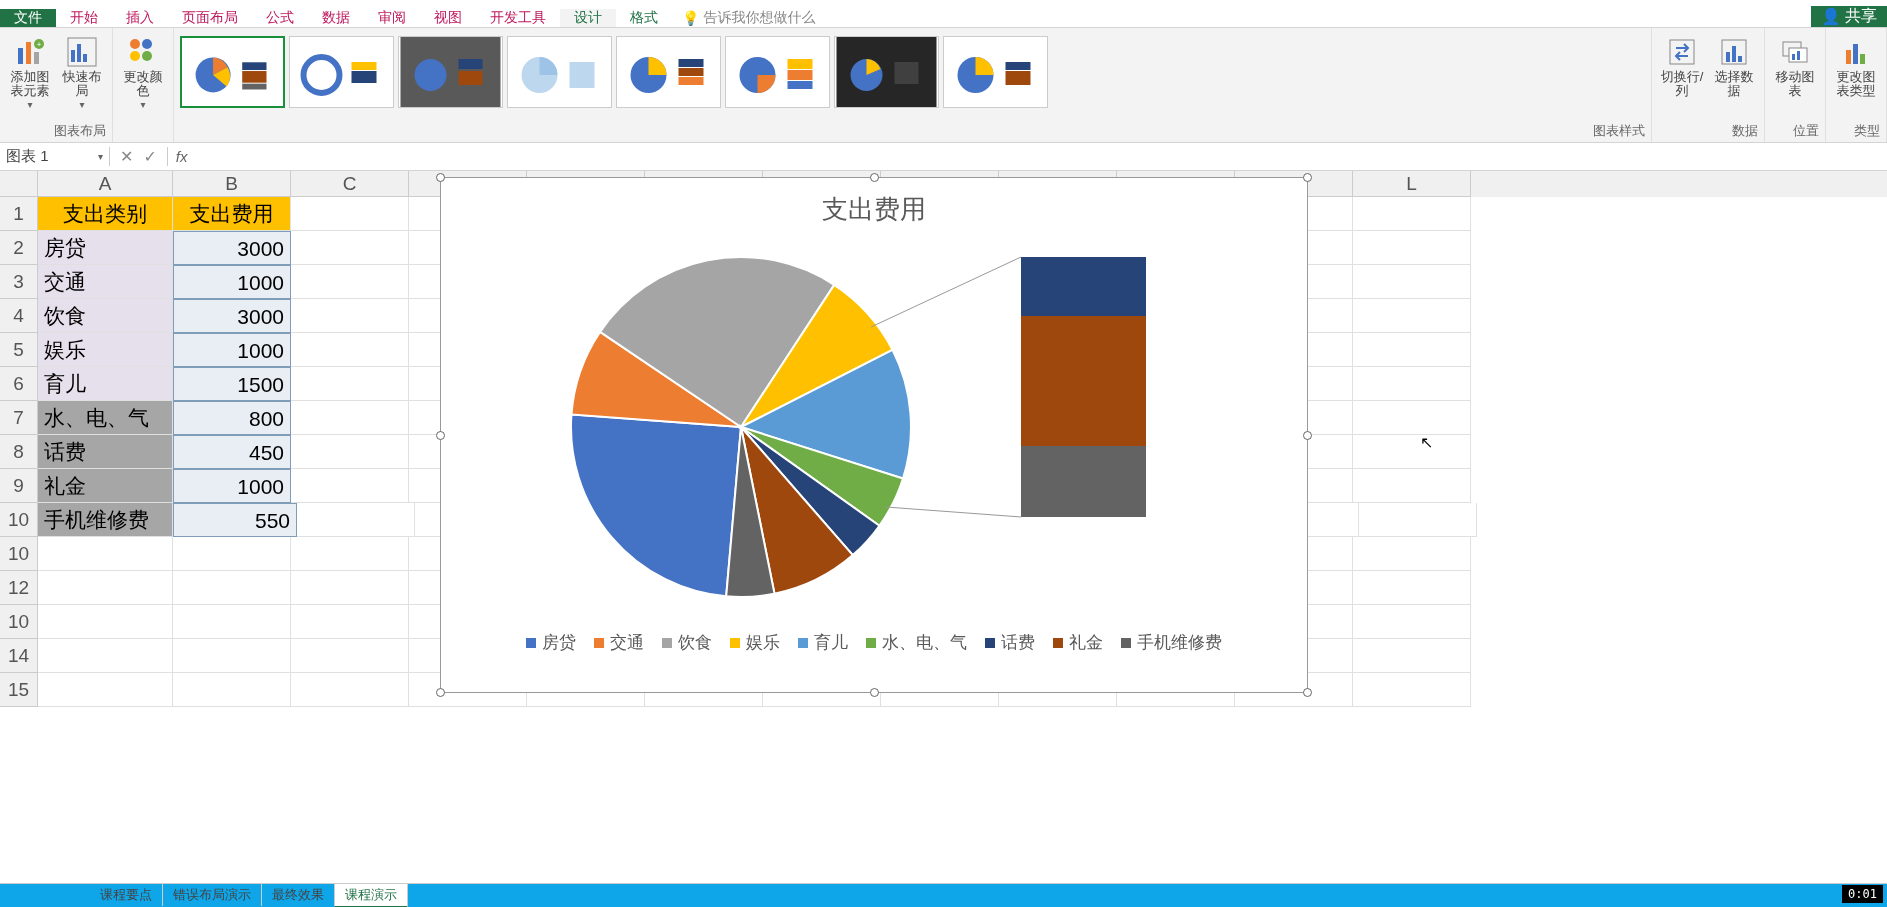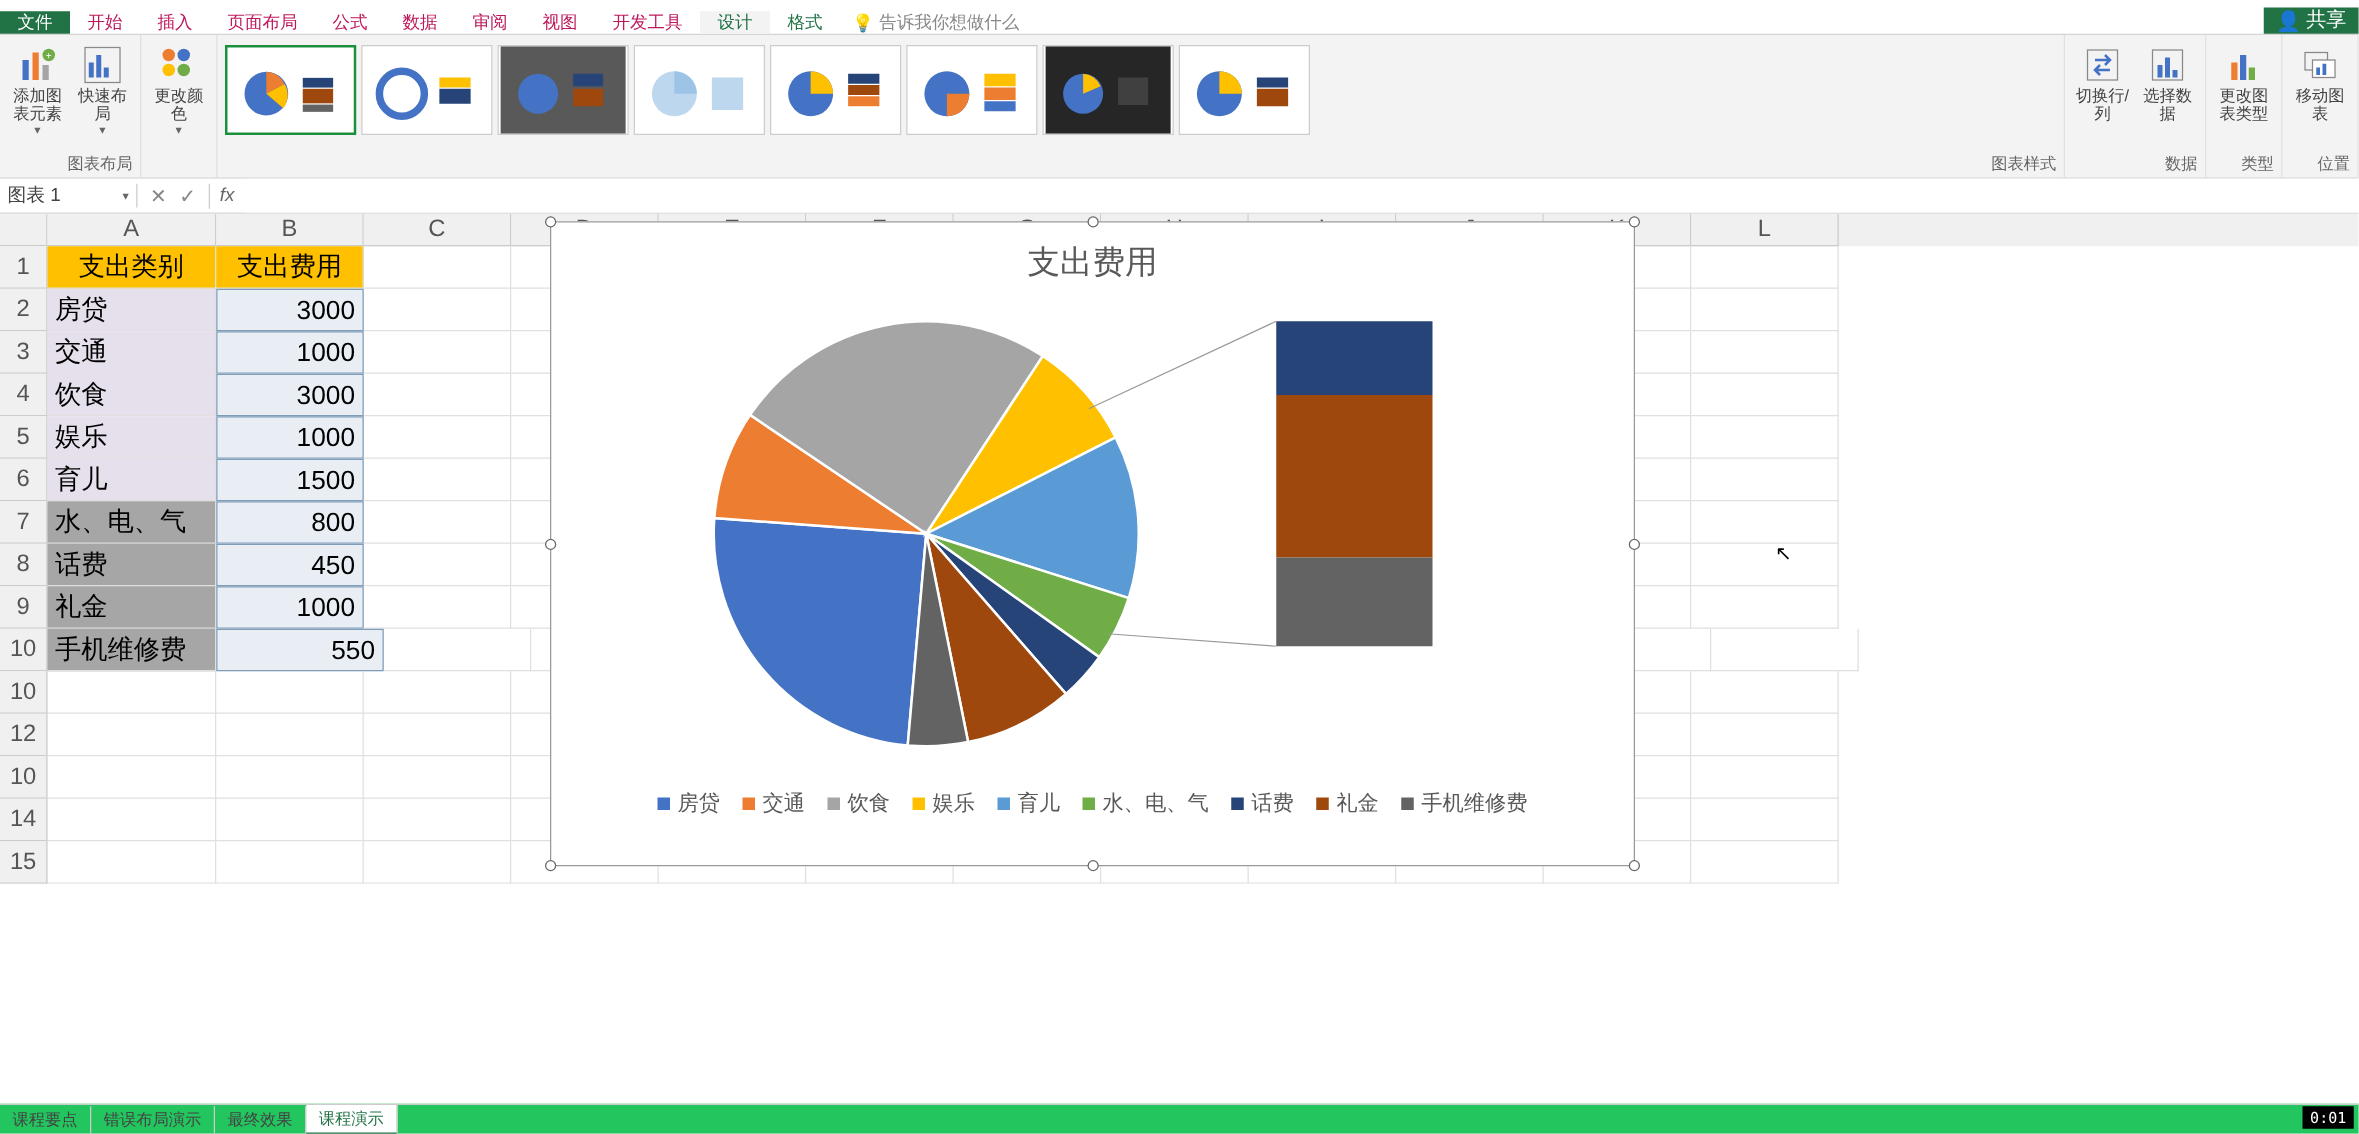--- a/index.html
+++ b/index.html
@@ -60,21 +60,21 @@
 .chart-title { text-align:center; font-size:26px; color:#595959; padding-top:14px;}
 .chart-body { position:relative; width:100%; height:400px;}
 .pie-svg { position:absolute; left:120px; top:10px;}
 .bar-stack { position:absolute; left:580px; top:30px; width:125px;}
 .bar-stack div { width:100%; }
 .legend-row { display:flex; justify-content:center; gap:18px; padding-top:4px; flex-wrap:wrap;}
 .legend-item { display:flex; align-items:center; gap:6px; font-size:17px; color:#595959;}
 .legend-sw { width:10px; height:10px;}
 
 
-.sheet-tabs { position:absolute; bottom:0; left:0; right:0; height:24px; background:#22c55e; border-top:1px solid #ccc; display:flex; align-items:center; font-size:13px;}
+.sheet-tabs { position:absolute; bottom:0; left:0; right:0; height:24px; background:#0ea5e9; border-top:1px solid #ccc; display:flex; align-items:flex-start; padding-left:90px; font-size:13px;}
 .sheet-tab { padding:2px 10px; border-right:1px solid #ccc; color:#444; cursor:pointer;}
 .sheet-tab.active { background:#fff; color:#217346; border-bottom:2px solid #217346;}
 
 
 .timer { position:absolute; right:4px; bottom:4px; background:#000; color:#fff; font-size:12px; padding:2px 6px; font-family:monospace;}
 .cursor { position:absolute; left:1420px; top:433px; font-size:16px; color:#000; pointer-events:none;}
 </style>
 </head>
 <body>
 
@@ -244,45 +244,45 @@
         <span>选择数据</span>
       </div>
     </div>
     <div class="ribbon-group-label">数据</div>
   </div>
   <div class="ribbon-group">
     <div class="ribbon-group-content">
       <div class="big-btn">
         <div class="icn">
             <svg viewBox="0 0 32 32">
-              <rect x="6" y="14" width="5" height="14" fill="#ed7d31"></rect>
-              <rect x="13" y="8" width="5" height="20" fill="#4472c4"></rect>
-              <rect x="20" y="18" width="5" height="10" fill="#70ad47"></rect>
-            </svg>
-          </div>
-        <span>更改图表类型</span>
-      </div>
-    </div>
-    <div class="ribbon-group-label">类型</div>
+              <rect x="4" y="6" width="18" height="14" fill="none" stroke="#888"></rect>
+              <rect x="10" y="12" width="18" height="14" fill="#fff" stroke="#888"></rect>
+              <rect x="13" y="18" width="3" height="6" fill="#4472c4"></rect>
+              <rect x="18" y="15" width="3" height="9" fill="#4472c4"></rect>
+            </svg>
+          </div>
+        <span>移动图表</span>
+      </div>
+    </div>
+    <div class="ribbon-group-label">位置</div>
   </div>
   <div class="ribbon-group">
     <div class="ribbon-group-content">
       <div class="big-btn">
         <div class="icn">
             <svg viewBox="0 0 32 32">
-              <rect x="4" y="6" width="18" height="14" fill="none" stroke="#888"></rect>
-              <rect x="10" y="12" width="18" height="14" fill="#fff" stroke="#888"></rect>
-              <rect x="13" y="18" width="3" height="6" fill="#4472c4"></rect>
-              <rect x="18" y="15" width="3" height="9" fill="#4472c4"></rect>
-            </svg>
-          </div>
-        <span>移动图表</span>
-      </div>
-    </div>
-    <div class="ribbon-group-label">位置</div>
+              <rect x="6" y="14" width="5" height="14" fill="#ed7d31"></rect>
+              <rect x="13" y="8" width="5" height="20" fill="#4472c4"></rect>
+              <rect x="20" y="18" width="5" height="10" fill="#70ad47"></rect>
+            </svg>
+          </div>
+        <span>更改图表类型</span>
+      </div>
+    </div>
+    <div class="ribbon-group-label">类型</div>
   </div>
 </div>
 
 <div class="formula-bar">
   <div class="name-box">
       <span>图表 1</span>
       <span class="dd">▾</span>
     </div>
   <div class="fb-btns">
     <span>✕</span>
@@ -440,21 +440,21 @@
         <div class="cell colG" style="width: 118px;"></div>
         <div class="cell colH" style="width: 118px;"></div>
         <div class="cell colI" style="width: 118px;"></div>
         <div class="cell colJ" style="width: 118px;"></div>
         <div class="cell colK" style="width: 118px;"></div>
         <div class="cell colL" style="width: 118px;"></div>
       </div>
       <div class="row">
         <div class="rh">10</div>
         <div class="cell colA data-a2" style="width: 135px;">手机维修费</div>
-        <div class="cell colB data-b" style="width: 134px;">550</div>
+        <div class="cell colB data-b" style="width: 124px;">550</div>
         <div class="cell colC" style="width: 118px;"></div>
         <div class="cell colD" style="width: 118px;"></div>
         <div class="cell colE" style="width: 118px;"></div>
         <div class="cell colF" style="width: 118px;"></div>
         <div class="cell colG" style="width: 118px;"></div>
         <div class="cell colH" style="width: 118px;"></div>
         <div class="cell colI" style="width: 118px;"></div>
         <div class="cell colJ" style="width: 118px;"></div>
         <div class="cell colK" style="width: 118px;"></div>
         <div class="cell colL" style="width: 118px;"></div>

